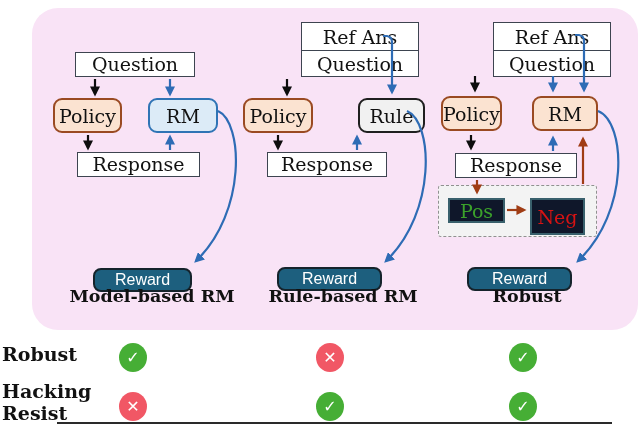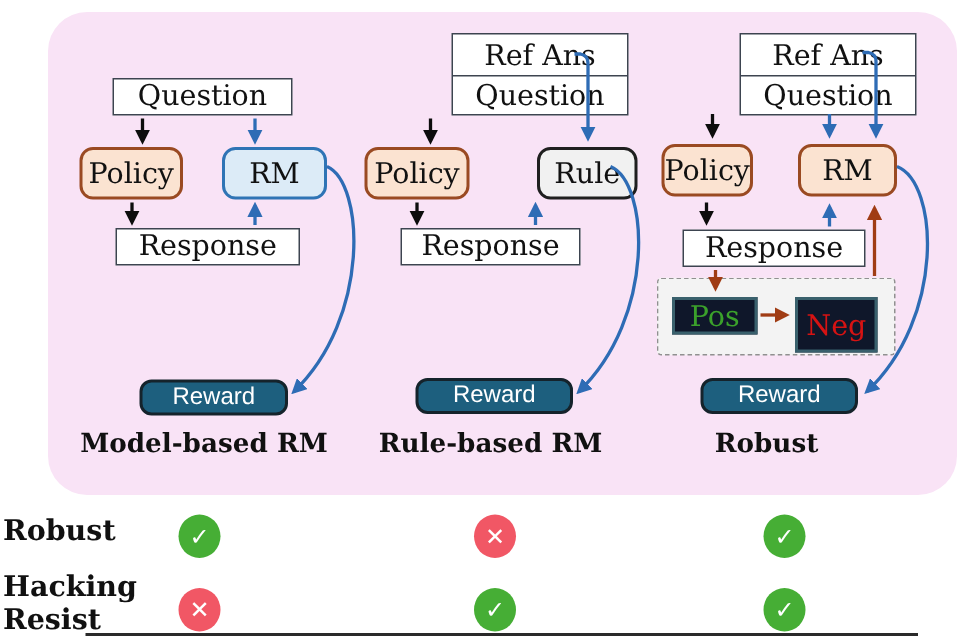--- a/index.html
+++ b/index.html
@@ -23,29 +23,29 @@
   .policy{background:var(--policy_bg);border:2px solid var(--policy_border);border-radius:9px;
           display:flex;align-items:center;justify-content:center;font-size:19px;}
   .rmblue{background:var(--rm_blue_bg);border:2px solid var(--rm_blue_border);border-radius:9px;
           display:flex;align-items:center;justify-content:center;font-size:19px;}
   .rule{background:var(--rule_bg);border:2px solid var(--rule_border);border-radius:9px;
         display:flex;align-items:center;justify-content:center;font-size:19px;margin-left:18px;}
   .rmpeach{background:var(--policy_bg);border:2px solid var(--policy_border);border-radius:9px;
           display:flex;align-items:center;justify-content:center;font-size:19px;}
   .reward{background:var(--reward_bg);border:2px solid var(--reward_border);border-radius:8px;
           display:flex;align-items:center;justify-content:center;color:#fff;
-          font-family:"Liberation Sans",sans-serif;font-size:16px;}
+          font-family:"Liberation Sans",sans-serif;font-size:16px;margin-top:15px;}
   .stack{background:#fff;border:1.6px solid var(--box_border);margin-left:36px;}
   .srow{height:25px;display:flex;align-items:center;justify-content:center;font-size:19px;box-sizing:border-box;}
   .srow.r1{height:28px;border-bottom:1.6px solid var(--box_border);}
   .dashedbox{background:var(--dashed_bg);border:1.6px dashed var(--dashed_border);border-radius:3px;}
   .pnbox{background:#0f172a;border:2px solid var(--posneg_border);display:flex;align-items:center;
          justify-content:center;font-size:19px;}
   .pos{color:var(--pos_text);} .neg{color:var(--neg_text);}
-  .caption{font-weight:bold;font-size:17.5px;text-align:center;}
+  .caption{font-weight:bold;font-size:17.5px;text-align:center;margin-left:16px;}
   .rowlabel{font-weight:bold;font-size:19px;line-height:21.5px;}
   .mark{width:28px;height:29px;border-radius:50%;display:flex;align-items:center;justify-content:center;
         color:#fff;font-family:"DejaVu Sans",sans-serif;font-weight:bold;font-size:16px;}
   .mark.check{background:var(--check_bg);}
   .mark.cross{background:var(--cross_bg);}
   .rule-line{background:var(--bottom_rule);}
   svg.overlay{position:absolute;left:0;top:0;pointer-events:none;}
   .ar{fill:none;stroke-width:2.2px;}
   .ar-blue{stroke:var(--arrow_blue);} .ar-black{stroke:var(--arrow_black);} .ar-brown{stroke:var(--arrow_brown);}
   .mkf-blue{fill:var(--arrow_blue);} .mkf-black{fill:var(--arrow_black);} .mkf-brown{fill:var(--arrow_brown);}

